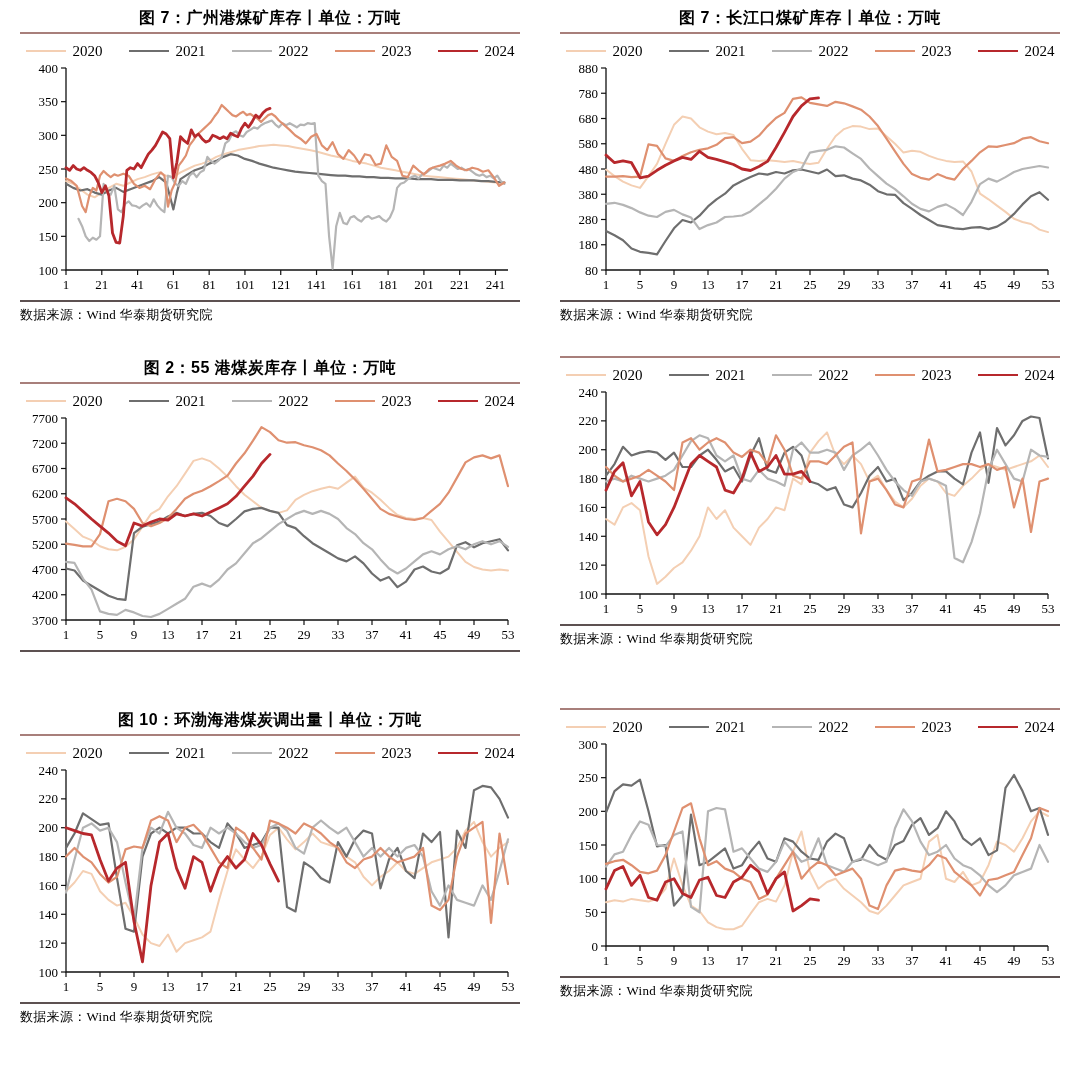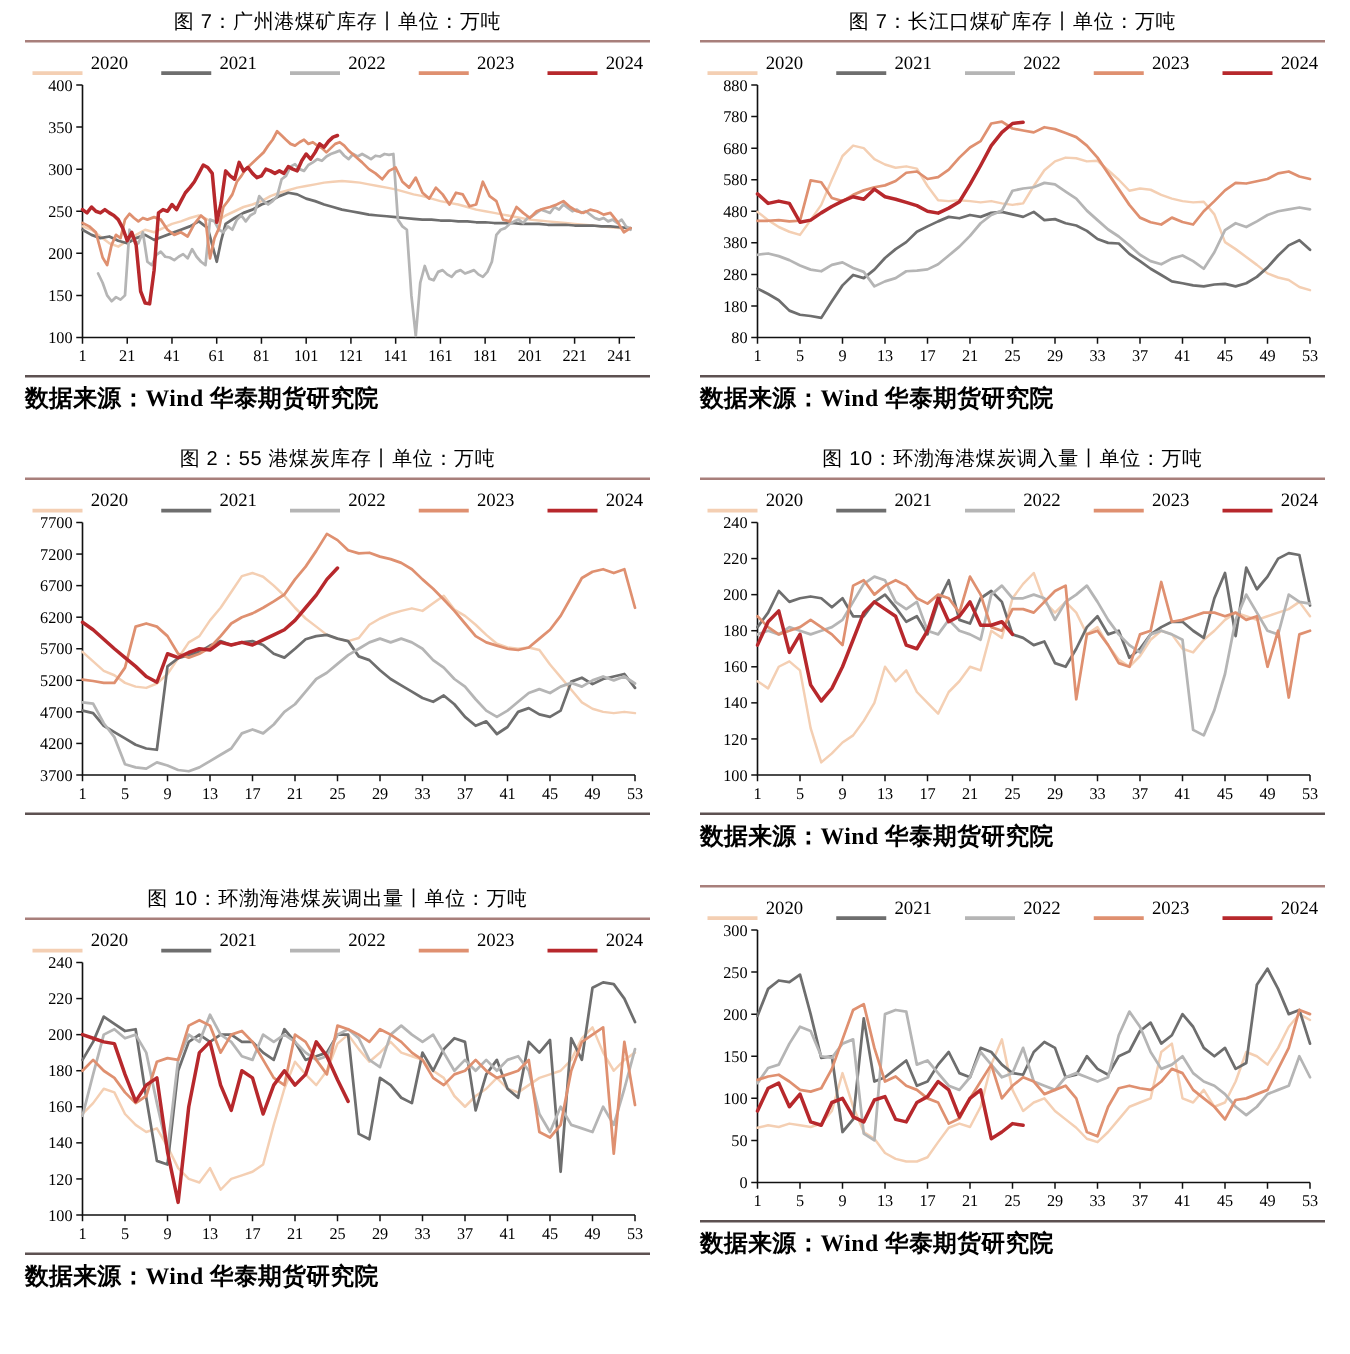--- a/index.html
+++ b/index.html
@@ -1,30 +1,30 @@
 <!DOCTYPE html>
 <html><head>
 <meta charset="utf-8">
 <style>
   html,body{margin:0;padding:0;background:#ffffff;}
   body{width:1080px;font-family:"Liberation Serif","DejaVu Serif",serif;color:#000;}
   .page{width:1080px;height:1083px;background:#fff;overflow:hidden;}
   .grid{display:grid;grid-template-columns:540px 540px;grid-template-rows:350px 352px 381px;}
   .panel{padding:6px 20px 0 20px;box-sizing:border-box;}
-  .ct{margin:2px 0 4px 0;text-align:center;font-size:16px;line-height:20px;font-weight:normal;
+  .ct{margin:2px 0 4px 0;text-align:center;font-size:16px;line-height:20px;font-weight:bold;
       font-family:"Liberation Sans","DejaVu Sans",sans-serif;letter-spacing:0.5px;}
   .trule{height:0;border-top:2px solid #A87F7B;margin:0 0 6px 0;}
   .legend{display:flex;justify-content:center;align-items:center;gap:26px;height:22px;margin:2px 0 0 0;
           font-size:15px;}
-  .legend .it{display:flex;align-items:flex-end;gap:7px;font-family:Liberation Serif, serif;}
+  .legend .it{display:flex;align-items:center;gap:7px;font-family:Liberation Serif, serif;}
   .legend .sw{display:inline-block;width:40px;}
   .plot{width:500px;height:236px;}
   .plot svg{display:block;}
   .srule{height:0;border-top:2px solid #5D5151;margin:2px 0 0 0;}
-  .src{margin:4px 0 0 0;font-size:19px;letter-spacing:0.3px;font-weight:bold;}
+  .src{margin:4px 0 0 0;font-size:13px;letter-spacing:0.3px;}
   text{font-family:"Liberation Serif","DejaVu Serif",serif;}
 </style>
 </head>
 <body>
 
 <div class="page">
   <div class="grid">
 
     <section class="panel">
       <h2 class="ct">图 7：广州港煤矿库存丨单位：万吨</h2>
@@ -268,21 +268,20 @@
             <polyline points="46.0,156.5 54.5,158.5 63.0,168.6 71.5,173.7 80.0,178.7 88.5,183.8 97.0,186.8 105.5,187.8 114.0,121.1 122.5,114.6 131.0,112.1 139.5,109.5 148.0,104.5 156.5,100.9 165.0,104.0 173.5,101.9 182.0,100.9 190.5,104.0 199.0,111.0 207.5,114.1 216.0,107.0 224.5,99.4 233.0,96.9 241.5,95.9 250.0,98.9 258.5,100.9 267.0,113.1 275.5,116.1 284.0,124.2 292.5,131.2 301.0,136.3 309.5,141.3 318.0,146.4 326.5,149.4 335.0,144.4 343.5,151.4 352.0,161.5 360.5,168.6 369.0,165.1 377.5,175.2 386.0,169.6 394.5,157.5 403.0,154.5 411.5,159.5 420.0,161.5 428.5,156.5 437.0,133.3 445.5,130.2 454.0,135.3 462.5,131.2 471.0,129.2 479.5,127.2 488.0,138.3" fill="none" stroke="#6E6E6E" stroke-width="2.2" stroke-linejoin="round" stroke-linecap="round"></polyline>
             <polyline points="46.0,149.9 54.5,150.9 63.0,166.6 71.5,177.7 80.0,199.4 88.5,201.9 97.0,202.9 105.5,197.9 114.0,200.4 122.5,204.0 131.0,205.0 139.5,201.9 148.0,196.9 156.5,191.8 165.0,186.8 173.5,174.7 182.0,171.6 190.5,174.7 199.0,167.6 207.5,157.5 216.0,151.4 224.5,141.3 233.0,131.2 241.5,126.2 250.0,119.1 258.5,112.1 267.0,107.0 275.5,101.9 284.0,98.9 292.5,101.9 301.0,98.9 309.5,101.9 318.0,107.0 326.5,116.1 335.0,122.1 343.5,131.2 352.0,137.3 360.5,147.4 369.0,156.5 377.5,161.5 386.0,156.5 394.5,149.4 403.0,142.4 411.5,139.3 420.0,142.4 428.5,137.3 437.0,134.3 445.5,137.3 454.0,132.3 462.5,129.2 471.0,132.3 479.5,129.2 488.0,134.8" fill="none" stroke="#B5B5B5" stroke-width="2.2" stroke-linejoin="round" stroke-linecap="round"></polyline>
             <polyline points="46.0,131.7 54.5,132.8 63.0,134.3 71.5,134.3 80.0,122.1 88.5,89.3 97.0,86.8 105.5,89.3 114.0,96.9 122.5,111.0 131.0,114.1 139.5,111.0 148.0,106.0 156.5,96.9 165.0,86.8 173.5,81.8 182.0,78.7 190.5,74.2 199.0,69.1 207.5,63.6 216.0,51.5 224.5,41.3 233.0,28.7 241.5,15.1 250.0,20.1 258.5,28.2 267.0,30.7 275.5,30.2 284.0,33.3 292.5,35.3 301.0,38.3 309.5,43.4 318.0,51.5 326.5,59.0 335.0,67.6 343.5,76.7 352.0,86.8 360.5,96.9 369.0,101.9 377.5,104.5 386.0,107.0 394.5,108.0 403.0,106.0 411.5,98.9 420.0,91.8 428.5,80.7 437.0,65.6 445.5,50.4 454.0,45.4 462.5,43.4 471.0,46.4 479.5,43.4 488.0,74.2" fill="none" stroke="#DF9070" stroke-width="2.2" stroke-linejoin="round" stroke-linecap="round"></polyline>
             <polyline points="46.0,85.8 54.5,91.8 63.0,99.4 71.5,107.0 80.0,114.1 88.5,121.1 97.0,129.2 105.5,133.8 114.0,111.0 122.5,114.1 131.0,110.0 139.5,107.0 148.0,108.0 156.5,101.9 165.0,104.0 173.5,101.9 182.0,104.0 190.5,99.9 199.0,95.9 207.5,91.8 216.0,84.3 224.5,74.2 233.0,64.1 241.5,51.5 250.0,42.4" fill="none" stroke="#B7282C" stroke-width="2.8" stroke-linejoin="round" stroke-linecap="round"></polyline>
           </svg>
         </div>
       <div class="srule"></div>
     </section>
 
     <section class="panel">
-      <h2 class="ct">图 10：环渤海港煤炭调入量丨单位：万吨</h2>
       <div class="trule"></div>
       <div class="legend">
           <span class="it">
             <span class="sw" style="height: 2.5px; background: rgb(244, 207, 179);"></span>
             <span>2020</span>
           </span>
           <span class="it">
             <span class="sw" style="height: 2.5px; background: rgb(110, 110, 110);"></span>
             <span>2021</span>
           </span>

